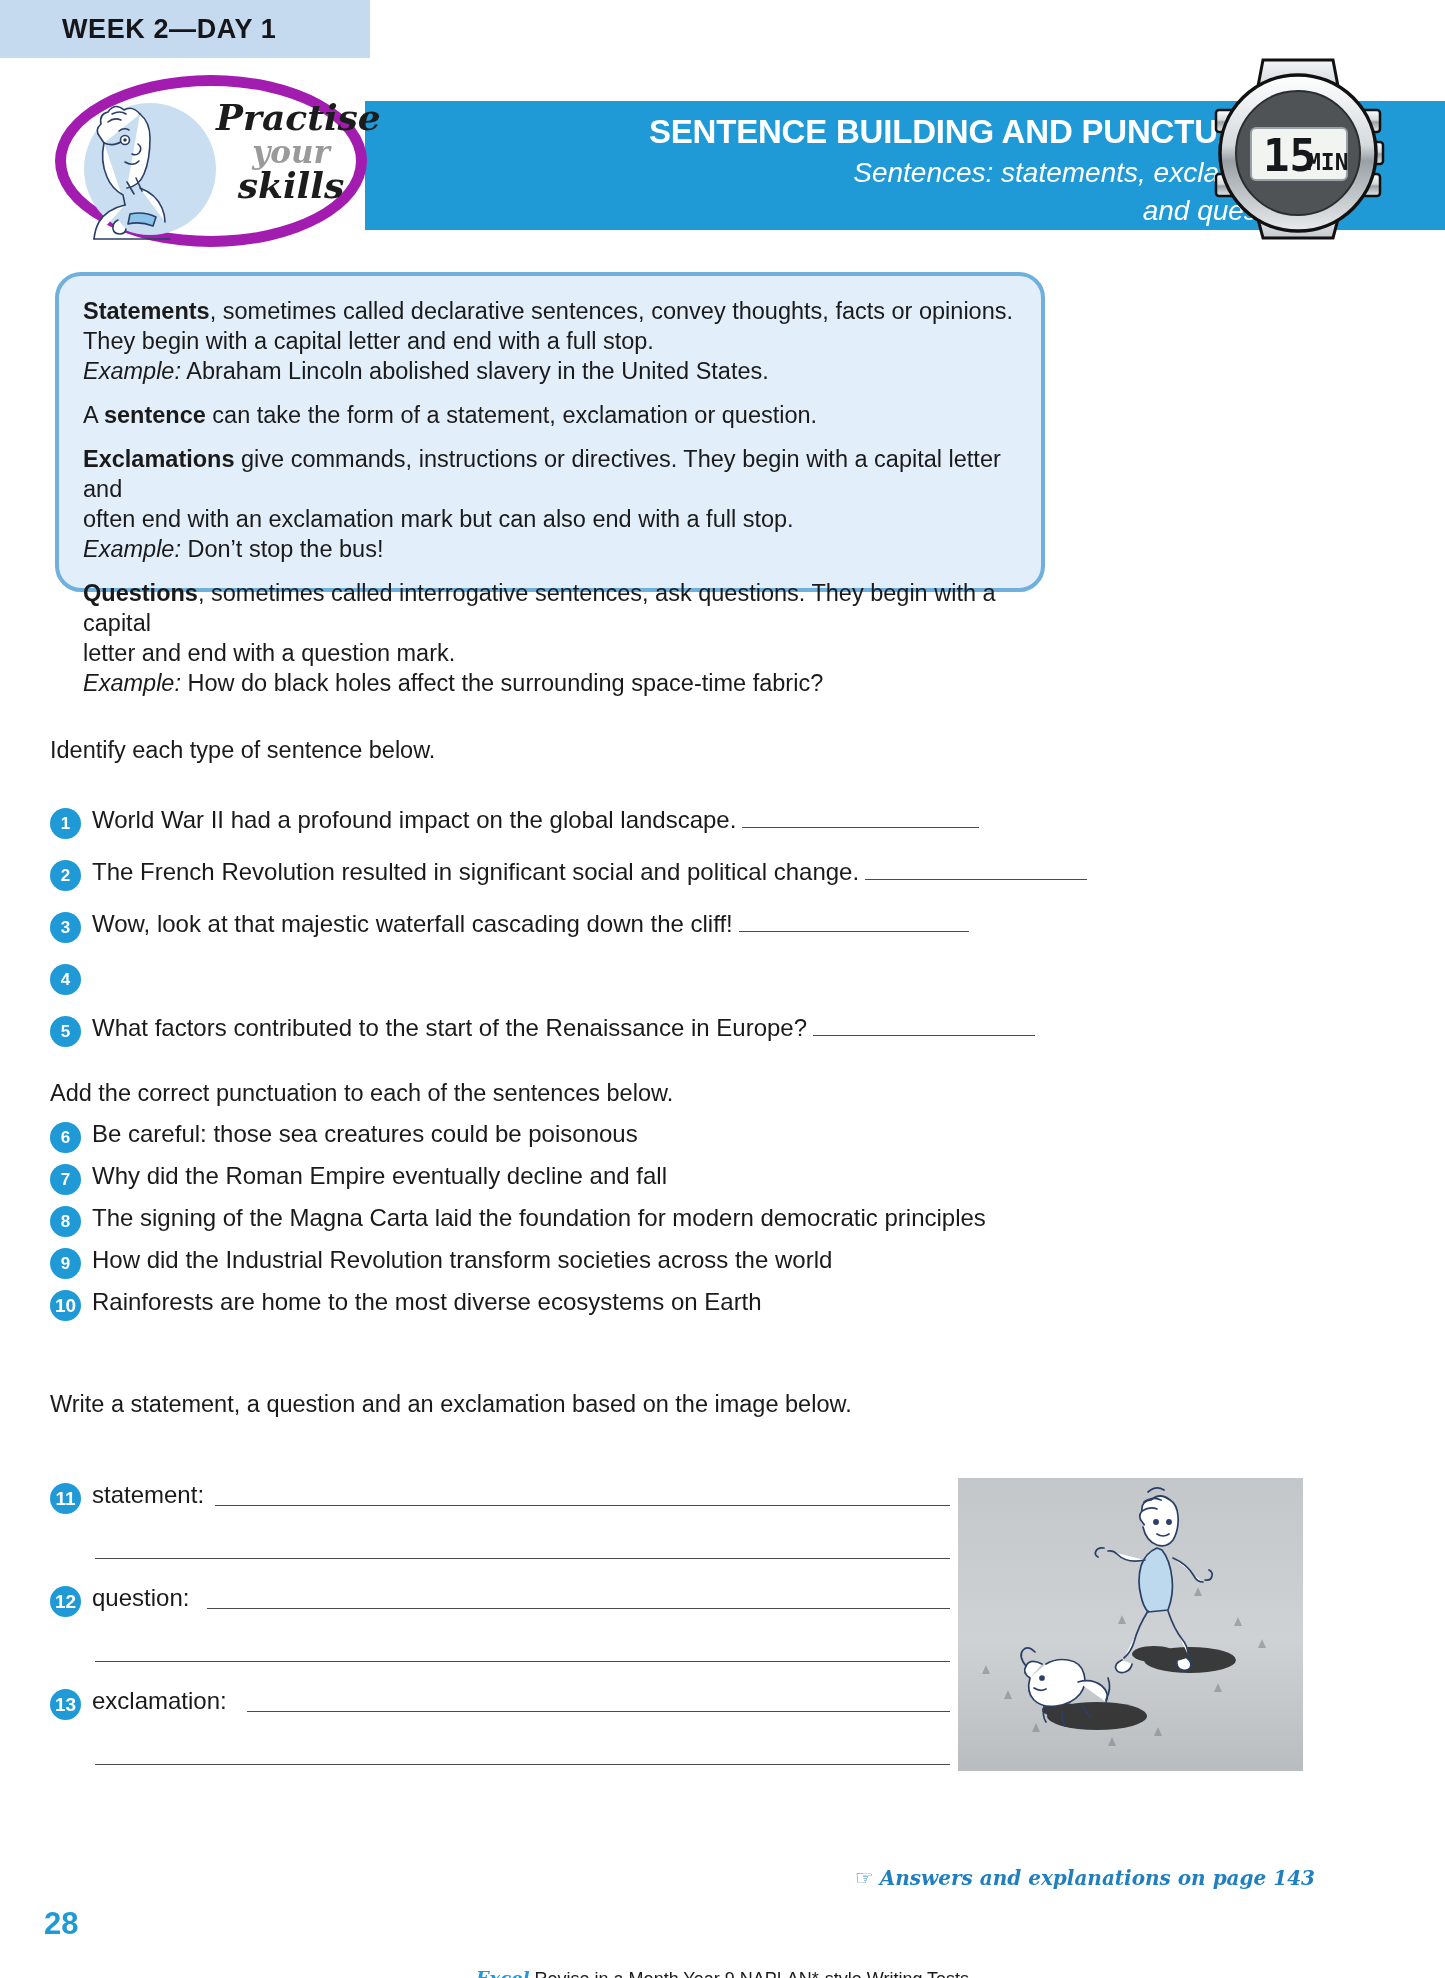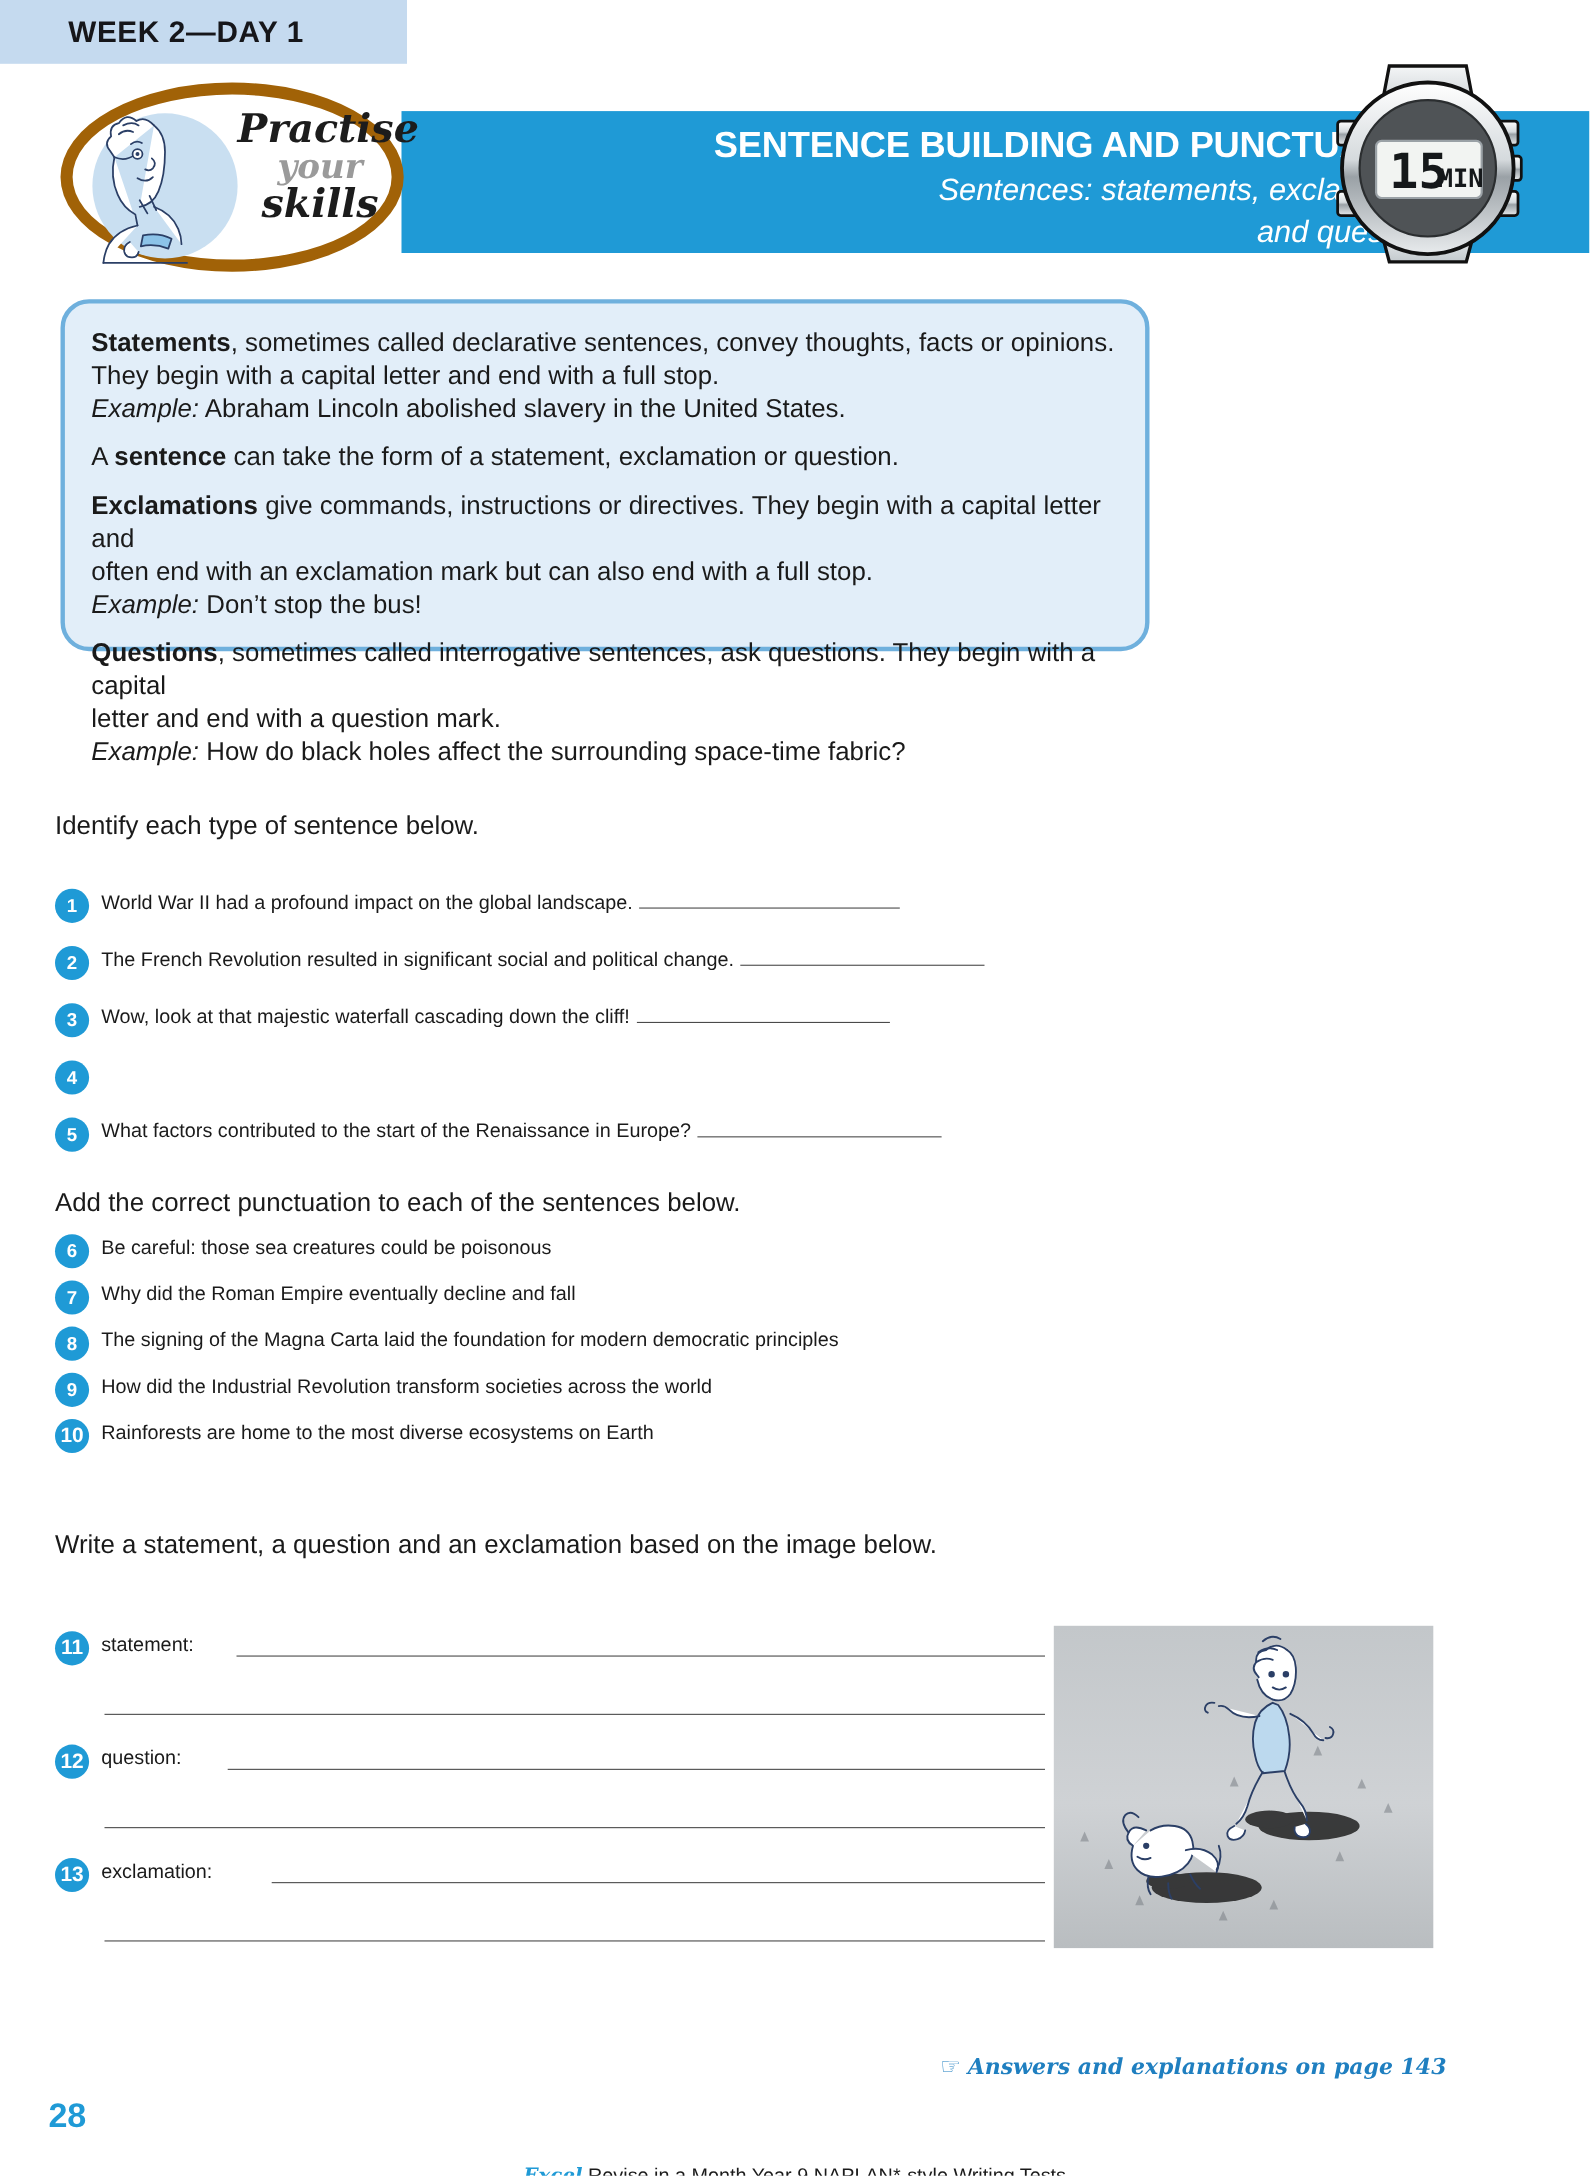--- a/index.html
+++ b/index.html
@@ -53,21 +53,21 @@
     line-height: 37px;
     margin-top: 1px;
   }
 
   
   .badge {
     position: absolute; left: 55px; top: 75px;
     width: 312px; height: 172px;
     border-radius: 50%;
     background: #ffffff;
-    border: 11px solid #a16207;
+    border: 11px solid #a21caf;
     z-index: 5;
   }
   .badge-circle {
     position: absolute; left: 18px; top: 17px;
     width: 132px; height: 132px;
     border-radius: 50%;
     background: #c9dff1;
   }
   .badge-figure { position: absolute; left: 12px; top: 6px; }
   .badge-text {
@@ -125,21 +125,21 @@
     background: #1f9ad6;
     color: #ffffff;
     font-size: 17px;
     font-weight: bold;
     display: flex; align-items: center; justify-content: center;
     margin-top: 3px;
   }
   .num.two-digit { font-size: 19px; }
   .qtext {
     margin-left: 11px;
-    font-size: 18px;
+    font-size: 24px;
     line-height: 30px;
     color: #1a1a1a;
     white-space: nowrap;
   }
   .ansline {
     display: inline-block;
     border-bottom: 1.6px solid #4a4a4a;
     height: 21px;
     margin-left: 6px;
     vertical-align: baseline;

